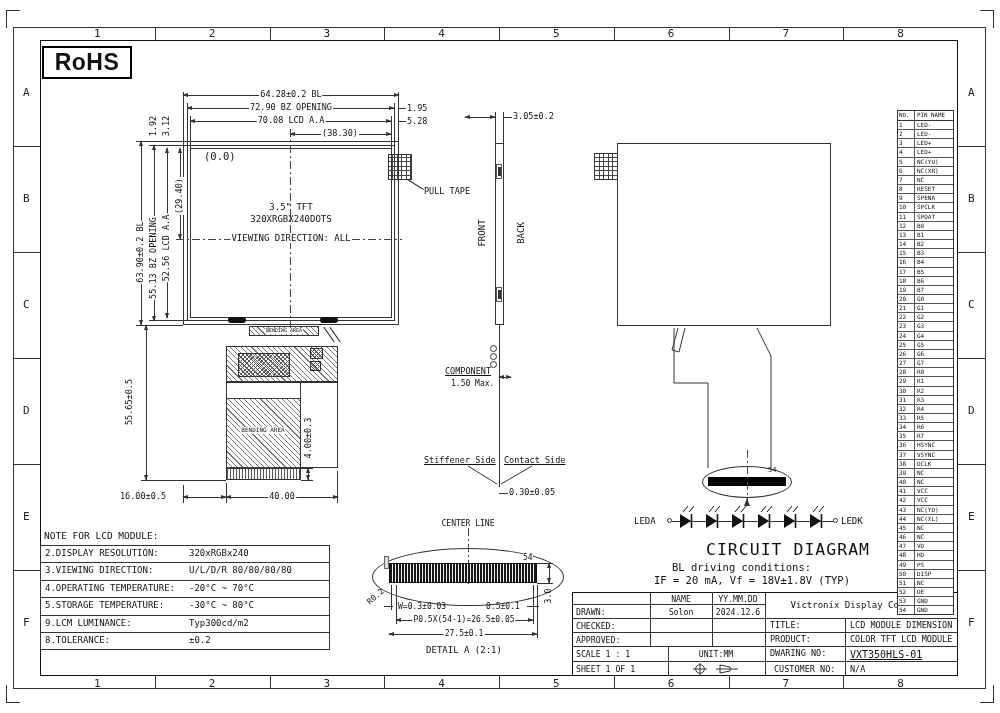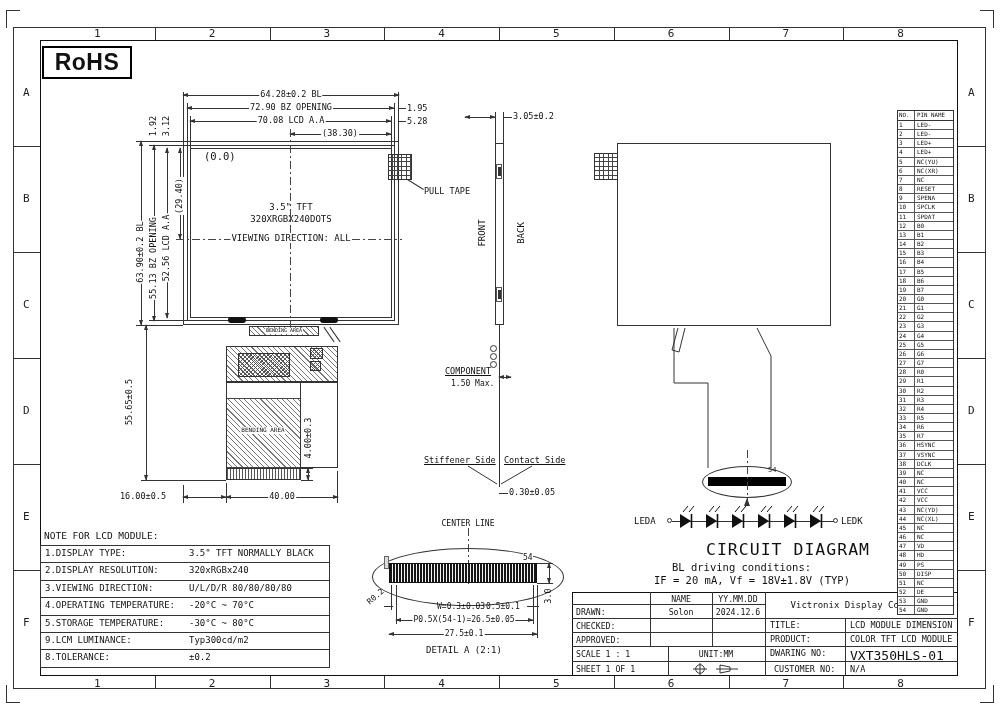--- a/index.html
+++ b/index.html
@@ -275,35 +275,31 @@
   <div class="a hl" style="left:537px;top:563px;width:16px;"></div>
   <div class="a hl" style="left:537px;top:583px;width:16px;"></div>
   <div class="a dim-v" style="left:549px;top:563px;height:20px;"></div>
   <div class="a lbl rot nobg" style="left:549px;top:596px;">3.0</div>
   <div class="a lbl nobg" style="left:366px;top:592px;font-size:8px;transform:rotate(-40deg);">R0.2</div>
   <div class="a vl" style="left:391px;top:585px;height:25px;"></div>
   <div class="a vl" style="left:396px;top:585px;height:39px;"></div>
   <div class="a vl" style="left:533px;top:585px;height:39px;"></div>
   <div class="a vl" style="left:537px;top:585px;height:53px;"></div>
   <div class="a hl" style="left:384px;top:606px;width:9px;"></div>
-  <div class="a lbl nobg" style="left:398px;top:602px;font-size:8px;padding-left:39px;">W=0.3±0.03</div>
+  <div class="a lbl nobg" style="left:398px;top:602px;font-size:8px;">W=0.3±0.03</div>
   <div class="a hl" style="left:527px;top:606px;width:12px;"></div>
   <div class="a lbl nobg" style="left:486px;top:602px;font-size:8px;">0.5±0.1</div>
   <div class="a dim-h" style="left:396px;top:620px;width:137px;"></div>
   <div class="a lbl cx" style="left:464px;top:615px;font-size:8px;">P0.5X(54-1)=26.5±0.05</div>
   <div class="a dim-h" style="left:389px;top:634px;width:148px;"></div>
   <div class="a lbl cx" style="left:464px;top:629px;font-size:8px;">27.5±0.1</div>
   <div class="a lbl cx nobg" style="left:464px;top:645px;font-size:9px;">DETAIL A (2:1)</div>
 
   <div class="a lbl nobg" style="left:44px;top:531px;font-size:9.5px;">NOTE FOR LCD MODULE:</div>
   <div class="a" id="notes-rows" style="left:40px;top:545px;width:290px;">
-      <div class="nrow">
-        <span class="nlabel">1.DISPLAY TYPE:</span>
-        <span class="nvalue">3.5" TFT NORMALLY BLACK</span>
-      </div>
       <div class="nrow">
         <span class="nlabel">2.DISPLAY RESOLUTION:</span>
         <span class="nvalue">320xRGBx240</span>
       </div>
       <div class="nrow">
         <span class="nlabel">3.VIEWING DIRECTION:</span>
         <span class="nvalue">U/L/D/R 80/80/80/80</span>
       </div>
       <div class="nrow">
         <span class="nlabel">4.OPERATING TEMPERATURE:</span>
@@ -350,21 +346,21 @@
     <line x1="8" y1="0" x2="8" y2="12" stroke="#333"></line>
     <line x1="24" y1="6" x2="46" y2="6" stroke="#333"></line>
     <polygon points="28,2 38,4 38,8 28,10" stroke="#333" fill="none"></polygon>
   </svg>
   <div class="a lbl cx nobg" style="left:861px;top:600px;font-size:9px;">Victronix Display Co., LTD</div>
   <div class="a lbl nobg" style="left:770px;top:621px;font-size:8.5px;">TITLE:</div>
   <div class="a lbl nobg" style="left:850px;top:621px;font-size:8.5px;">LCD MODULE DIMENSION</div>
   <div class="a lbl nobg" style="left:770px;top:635px;font-size:8.5px;">PRODUCT:</div>
   <div class="a lbl nobg" style="left:850px;top:635px;font-size:8.5px;">COLOR TFT LCD MODULE</div>
   <div class="a lbl nobg" style="left:770px;top:649px;font-size:8.5px;">DWARING NO:</div>
-  <div class="a lbl nobg" style="left:850px;top:649px;font-size:13px;">VXT350HLS-01</div>
+  <div class="a lbl nobg" style="left:850px;top:649px;font-size:10px;text-decoration:underline;">VXT350HLS-01</div>
   <div class="a lbl nobg" style="left:774px;top:665px;font-size:8.5px;">CUSTOMER NO:</div>
   <div class="a lbl nobg" style="left:850px;top:665px;font-size:8.5px;">N/A</div>
 
   <div class="a" id="pin-table" style="left:897px;top:110px;width:57px;">
     <div class="prow phead">
       <span class="pno">NO.</span>
       <span class="pnm">PIN NAME</span>
     </div>
   <div class="prow">
         <span class="pno">1</span>

